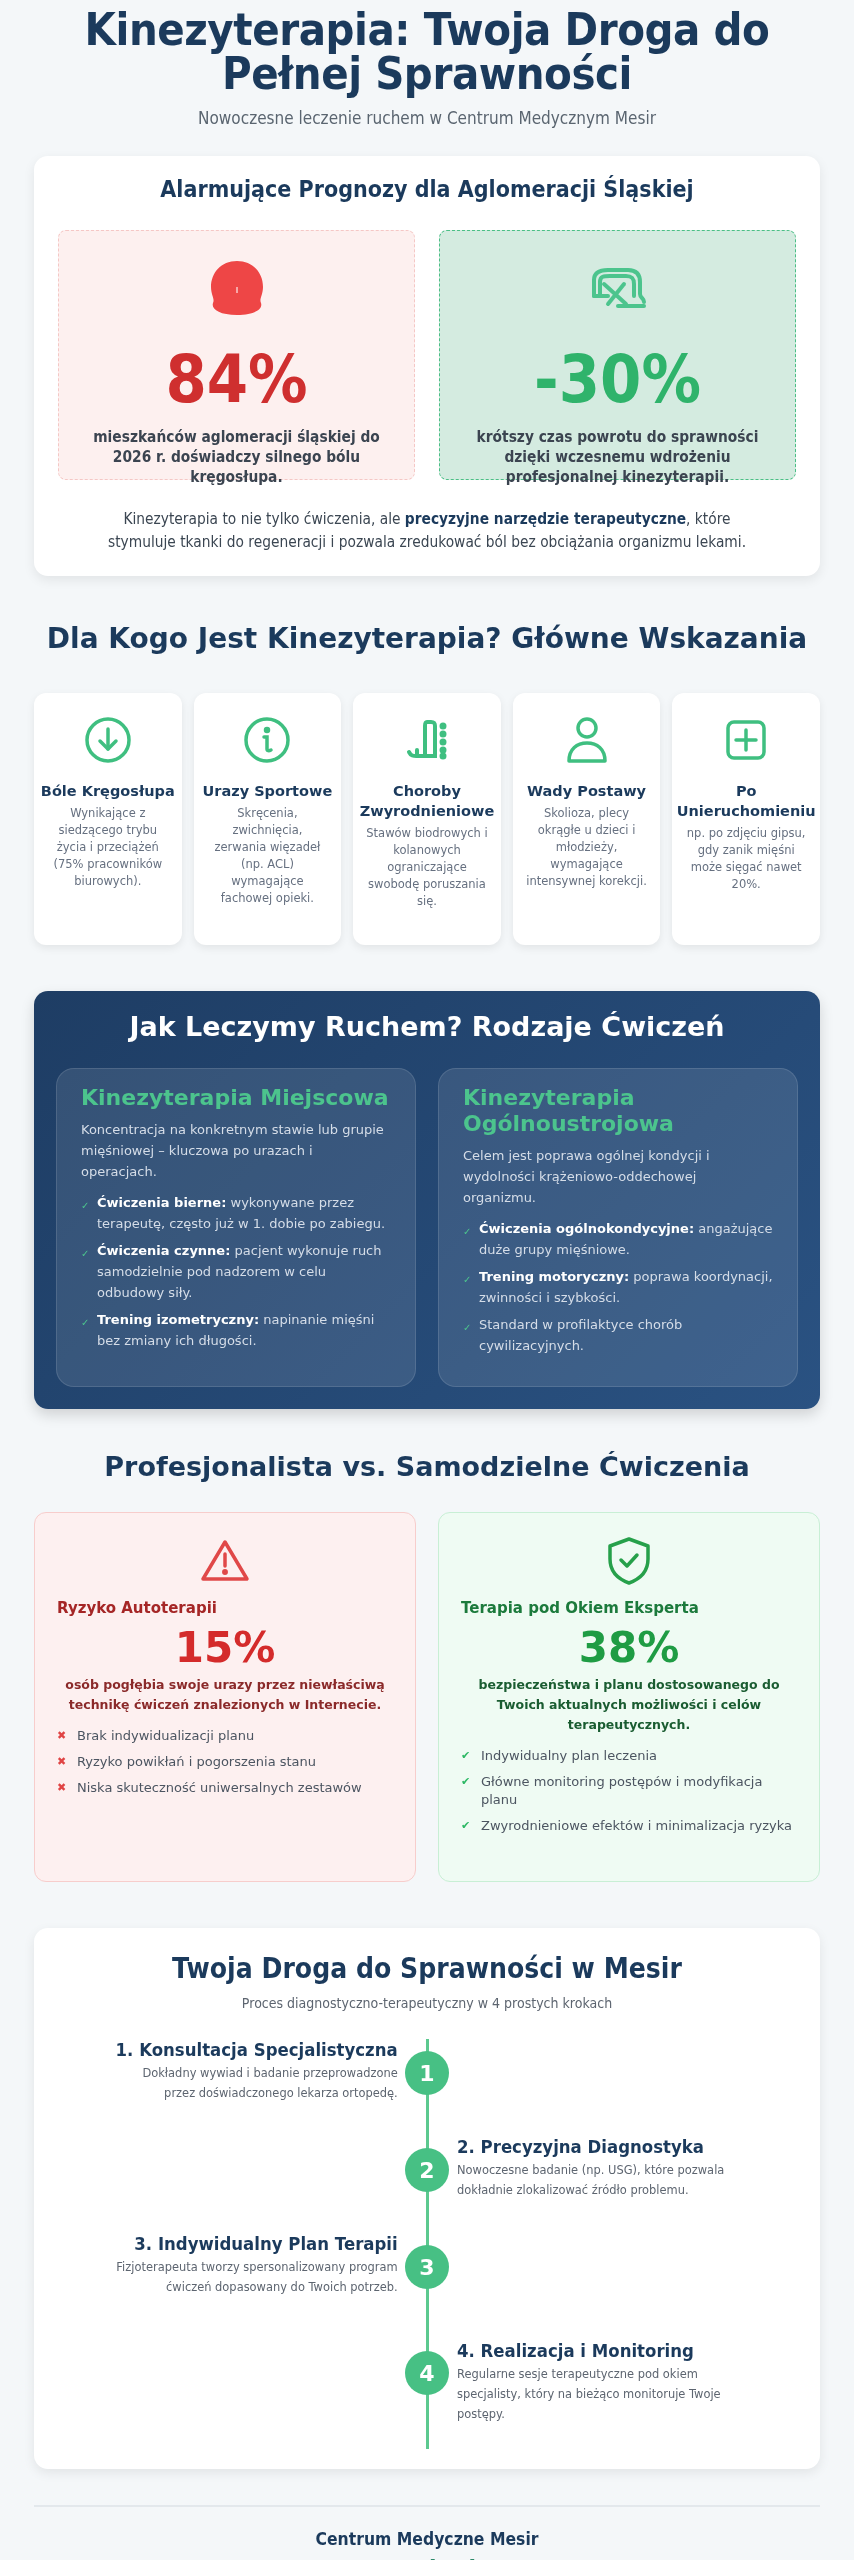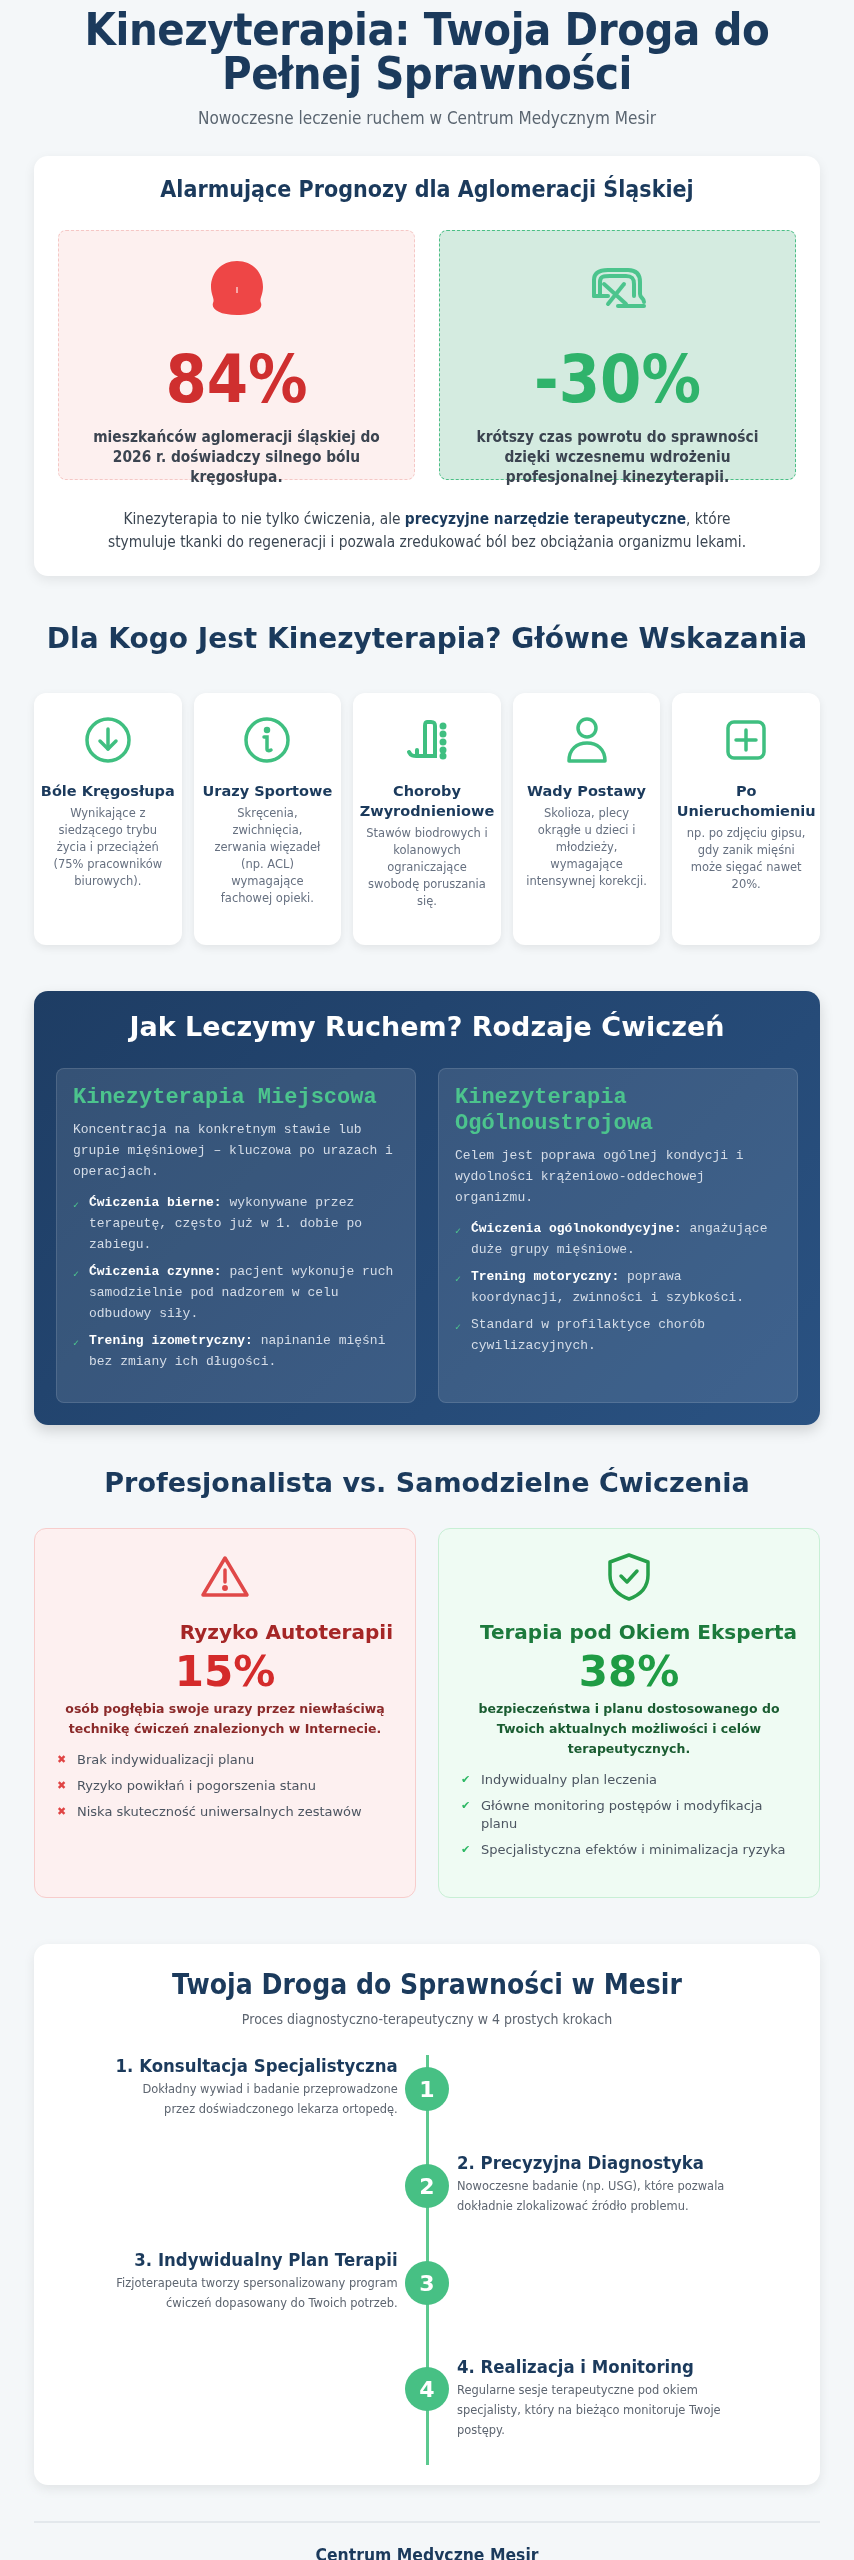--- a/index.html
+++ b/index.html
@@ -120,24 +120,23 @@
     border-radius: 14px;
     padding: 20px 22px 22px;
     box-shadow: 0 6px 14px rgba(0,0,0,0.15);
   }
   .treat .section-title { color: #ffffff; font-size: 27px; transform: none; }
   .treat-grid { display: flex; gap: 22px; margin-top: 26px; }
   .treat-box {
     flex: 1;
     background: rgba(255,255,255,0.1);
     border: 1px solid rgba(255,255,255,0.12);
-    border-radius: 8px;
-    padding: 16px 16px 24px;
+    border-radius: 18px;
+    padding: 16px 24px 24px;
     min-height: 284px;
-    font-family: Liberation Mono, monospace;
   }
   .treat-box h3 {
     color: #4cc48d;
     font-size: 22px;
     line-height: 26px;
     font-weight: bold;
   }
   .treat-box .lead {
     margin-top: 8px;
     font-size: 13px;
@@ -162,24 +161,24 @@
   .cmp-box {
     flex: 1;
     border-radius: 12px;
     padding: 22px 22px 24px;
     height: 370px;
   }
   .cmp-box.red { background: #fdf0f0; border: 1.5px solid #f7cdcc; }
   .cmp-box.green { background: #effbf3; border: 1.5px solid #c8efd5; }
   .cmp-icon { height: 52px; display: flex; justify-content: center; align-items: center; }
   .cmp-head {
-    text-align: right;
-    margin-top: 16px;
-    font-weight: bold;
-    font-size: 20px;
+    text-align: left;
+    margin-top: 8px;
+    font-weight: bold;
+    font-size: 15px;
     line-height: 26px;
   }
   .cmp-box.red .cmp-head { color: #a52626; }
   .cmp-box.green .cmp-head { color: #1c7a3c; }
   .cmp-value {
     text-align: center;
     font-weight: bold;
     font-size: 42px;
     line-height: 46px;
     margin-top: 4px;
@@ -473,21 +472,21 @@
         <li>
             <span class="mark">✔</span>
             <span>Indywidualny plan leczenia</span>
           </li>
         <li>
             <span class="mark">✔</span>
             <span>Główne monitoring postępów i modyfikacja planu</span>
           </li>
         <li>
             <span class="mark">✔</span>
-            <span>Specjalistyczna efektów i minimalizacja ryzyka</span>
+            <span>Zwyrodnieniowe efektów i minimalizacja ryzyka</span>
           </li>
       </ul>
     </div>
   </div>
 
   <section class="card process">
     <h2 class="section-title">Twoja Droga do Sprawności w Mesir</h2>
     <p class="proc-sub">Proces diagnostyczno-terapeutyczny w 4 prostych krokach</p>
     <div class="timeline">
       <div class="line"></div>

